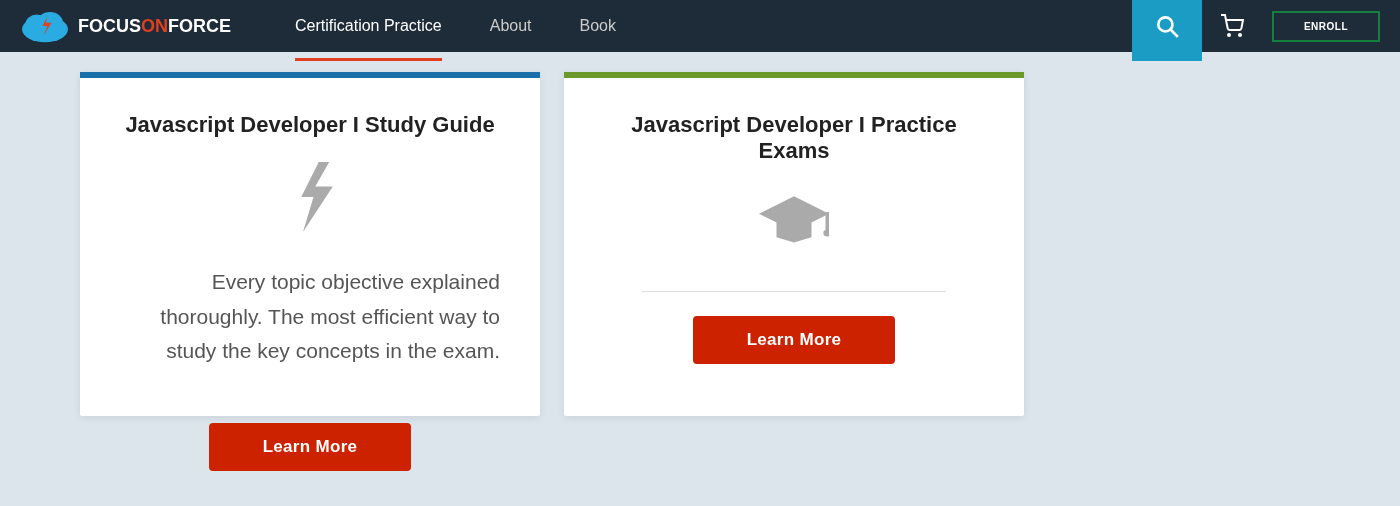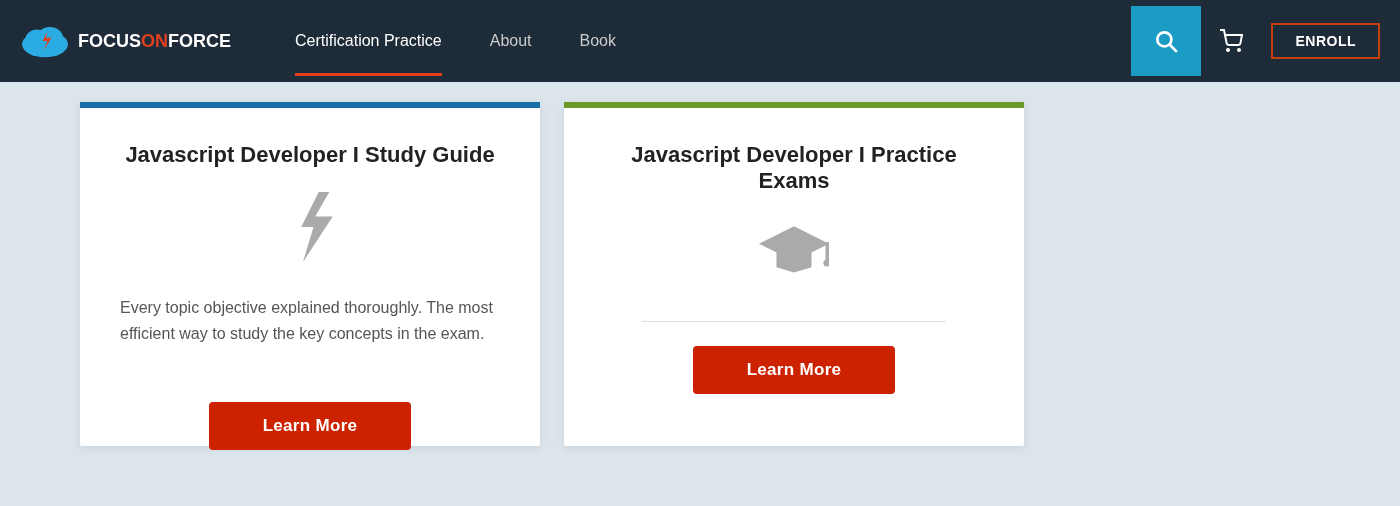--- a/index.html
+++ b/index.html
@@ -1,21 +1,21 @@
 <!DOCTYPE html>
 <html><head>
   <meta charset="utf-8">
   <style>
     * { margin: 0; padding: 0; box-sizing: border-box; }
     body { font-family: Arial, sans-serif; background: #dce4ec; width: 1400px; height: 506px; overflow: hidden; }
 
     
     nav {
       background: #1e2b38;
-      height: 82px;
+      height: 52px;
       display: flex;
       align-items: center;
       padding: 0 20px;
       position: relative;
     }
     .logo-area {
       display: flex;
       align-items: center;
       margin-right: 40px;
     }
@@ -89,25 +89,25 @@
       display: flex;
       align-items: center;
       justify-content: center;
       cursor: pointer;
     }
     .cart-icon-svg {
       width: 24px;
       height: 24px;
     }
     .nav-btn {
-      border: 2px solid #c2410c;
+      border: 2px solid #15803d;
       color: white;
       background: transparent;
-      padding: 8px 22px;
-      font-size: 14px;
+      padding: 8px 30px;
+      font-size: 10px;
       font-weight: bold;
       cursor: pointer;
       margin-left: 10px;
       letter-spacing: 0.5px;
     }
 
     
     .main-content {
       background: #dce4ec;
       padding: 20px 80px;
@@ -149,23 +149,23 @@
       margin-bottom: 24px;
     }
 
     .card-icon {
       font-size: 56px;
       color: #aaa;
       margin-bottom: 20px;
     }
 
     .card-desc {
-      font-size: 16px;
+      font-size: 21px;
       color: #555;
-      text-align: left;
+      text-align: right;
       line-height: 1.65;
       margin-bottom: 20px;
     }
 
     .card-divider {
       width: 80%;
       height: 1px;
       background: #ddd;
       margin: 10px 0 24px;
     }

